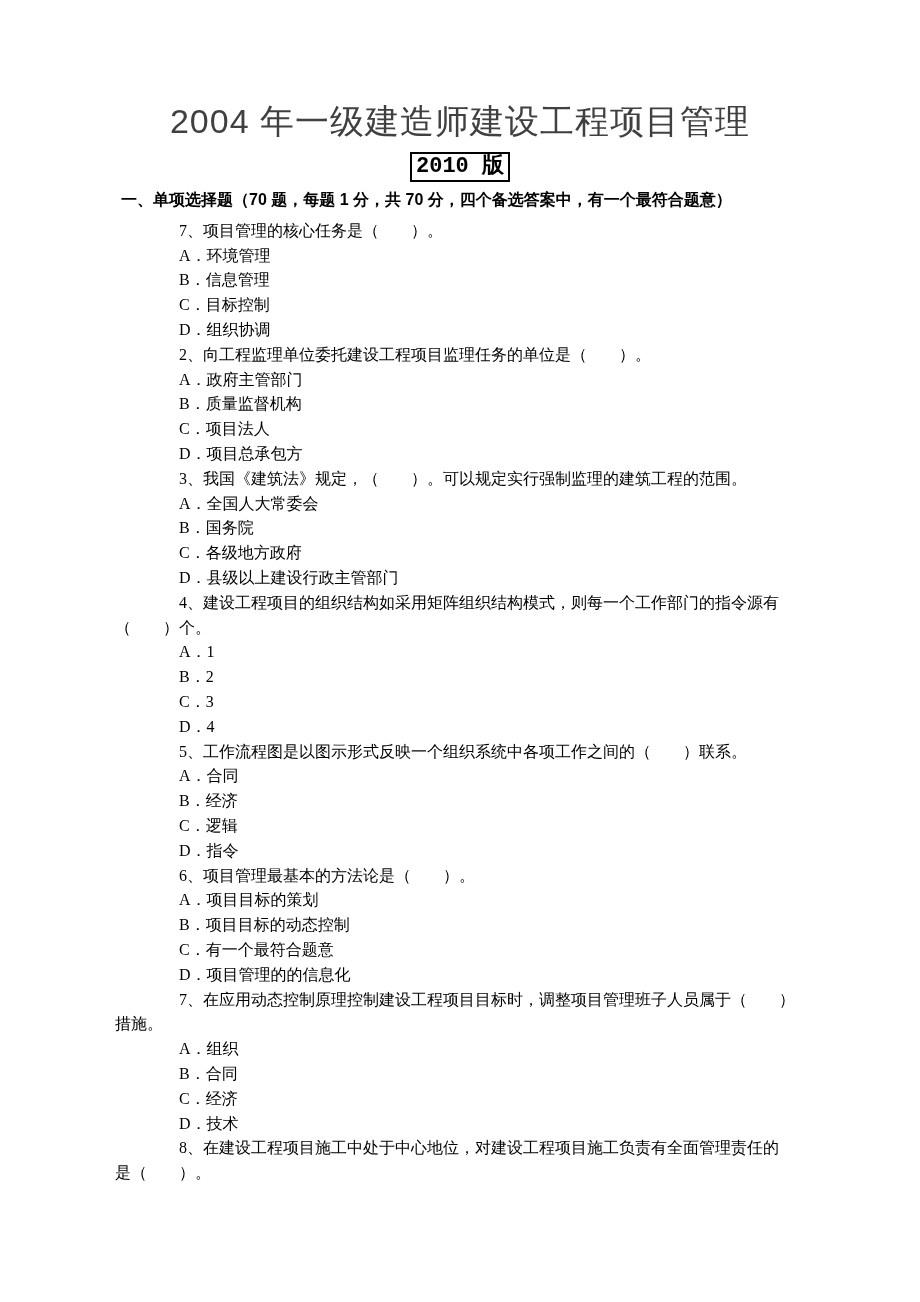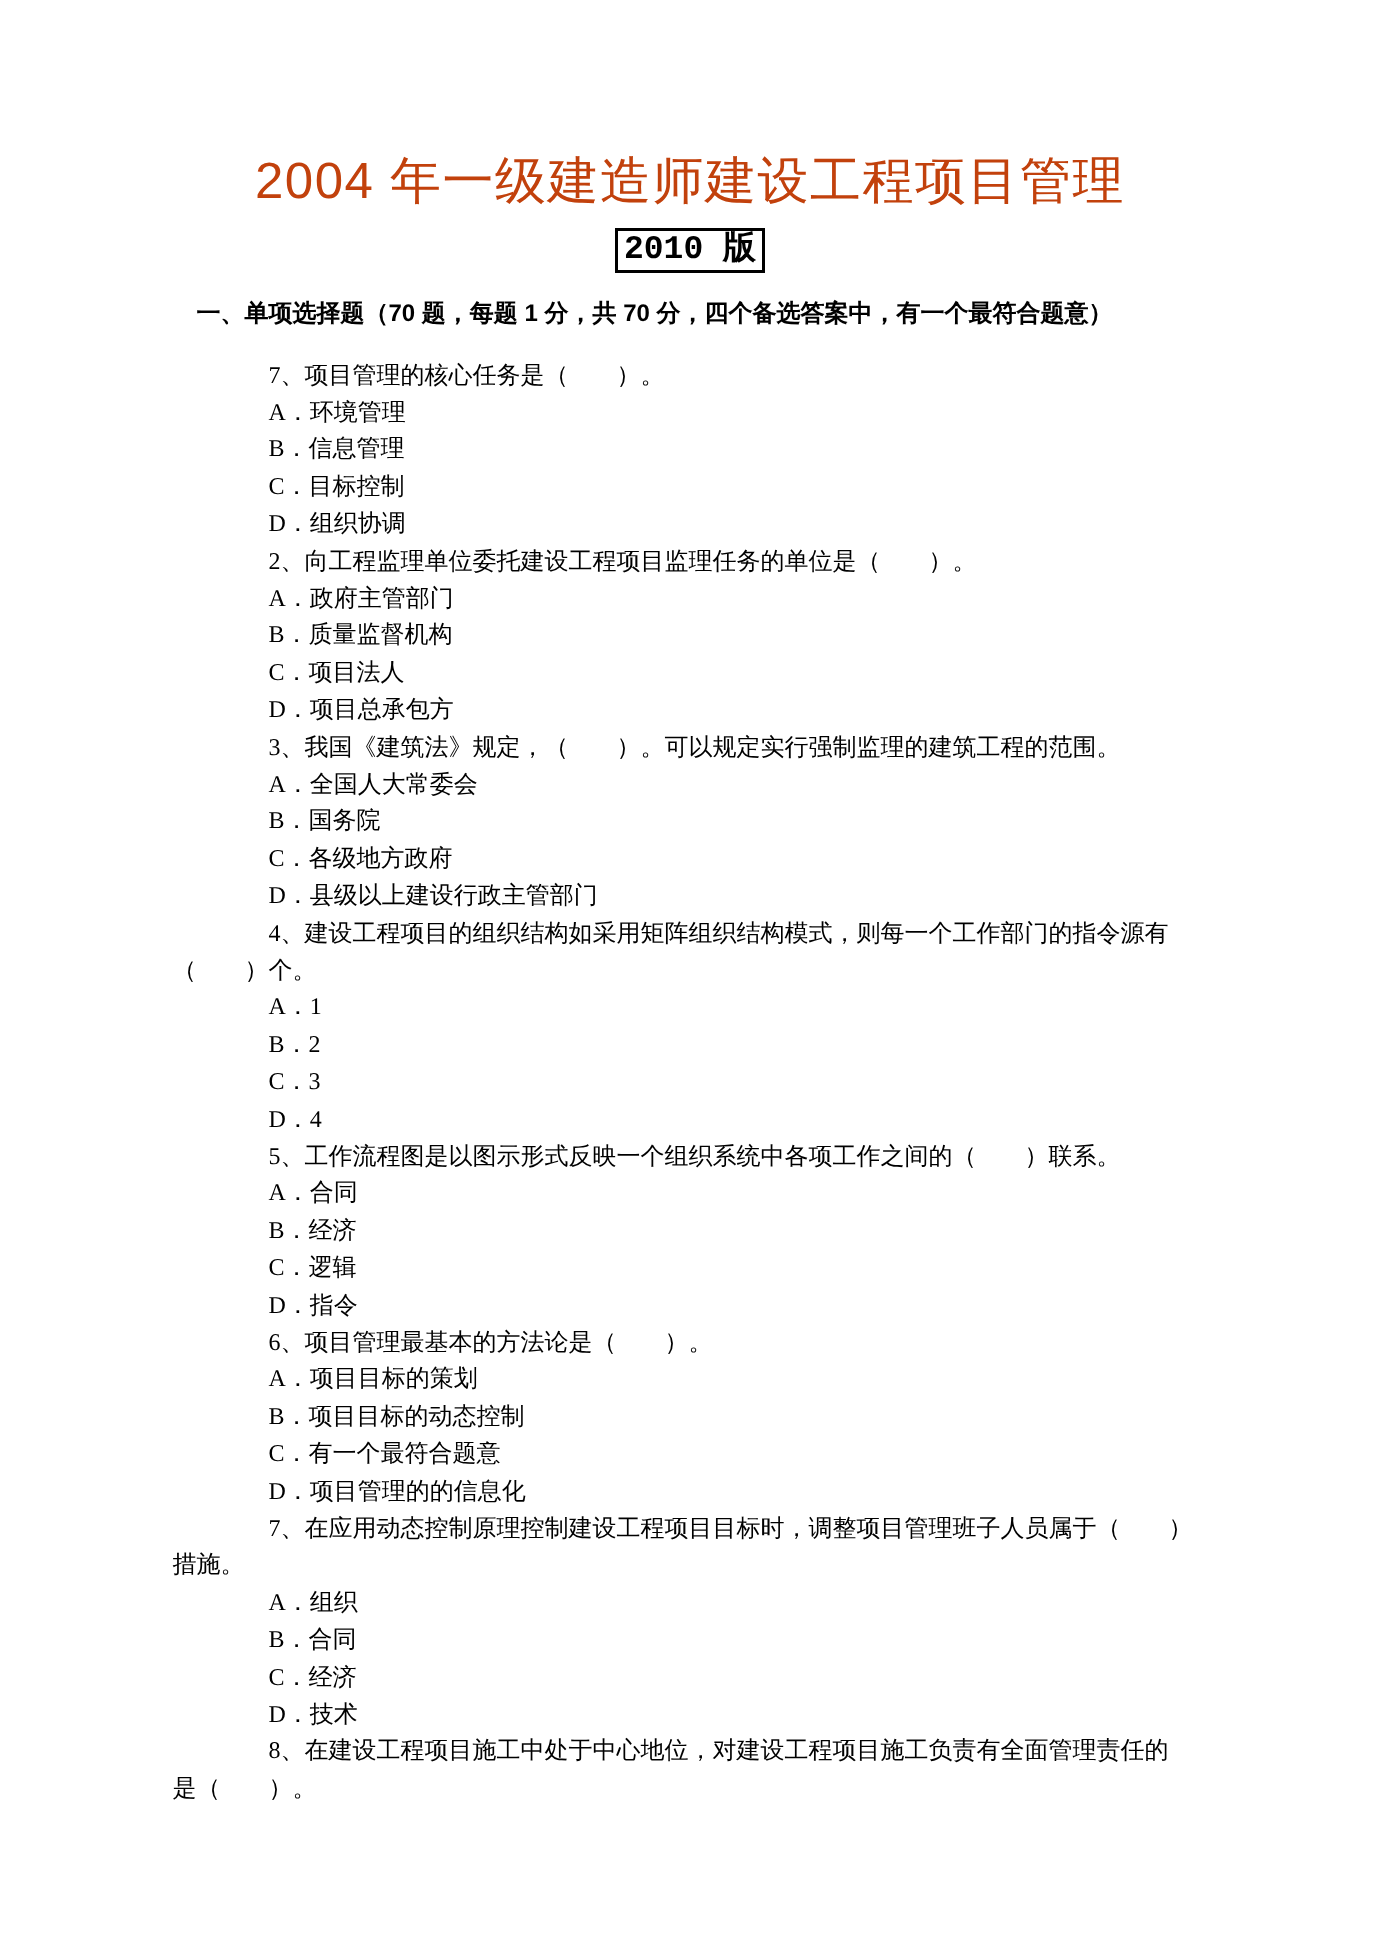--- a/index.html
+++ b/index.html
@@ -11,21 +11,21 @@
       color: #000;
       line-height: 1.55;
     }
     .page {
       width: 920px;
       min-height: 1302px;
       box-sizing: border-box;
       padding: 95px 115px 60px 115px;
     }
     .title {
-      color: #c2410c;
+      color: #404040;
       font-family: "SimHei", "黑体", sans-serif;
       font-size: 34px;
       text-align: center;
       font-weight: normal;
       margin: 0 0 4px 0;
       letter-spacing: 1px;
     }
     .subtitle-wrap {
       text-align: center;
       margin-bottom: 6px;
@@ -36,21 +36,21 @@
       font-family: Liberation Mono, monospace;
       font-weight: bold;
       font-size: 22px;
       padding: 0 4px;
       line-height: 1.2;
     }
     .section-heading {
       font-family: "SimHei", "黑体", sans-serif;
       font-weight: bold;
       font-size: 16px;
-      margin: 16px;
+      margin: 6px;
       text-indent: 0;
     }
     .q-stem {
       margin: 0;
       text-indent: 4em;
     }
     .option {
       margin: 0;
       text-indent: 4em;
       white-space: pre-wrap;

